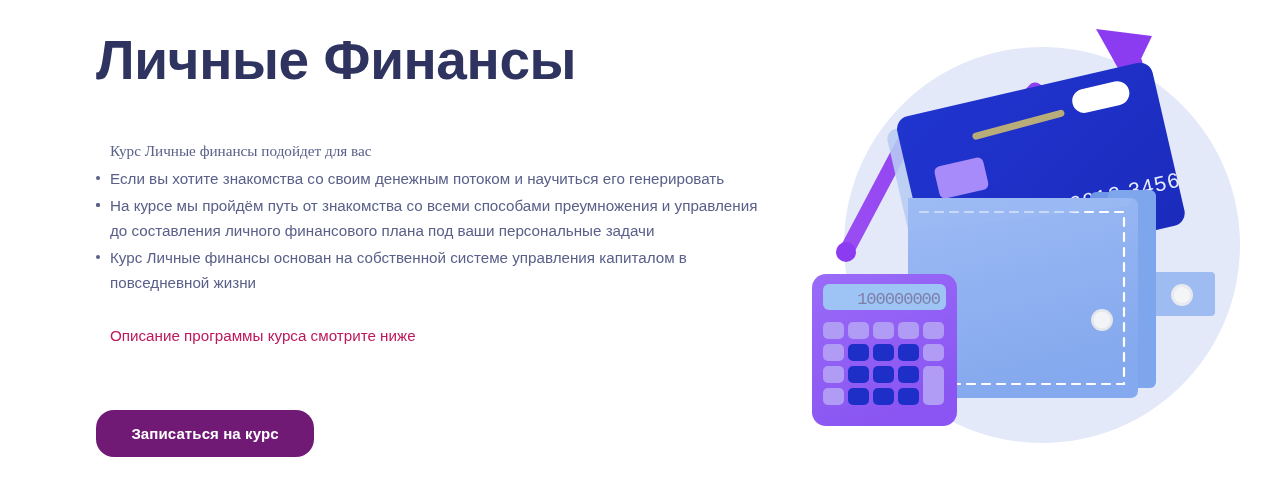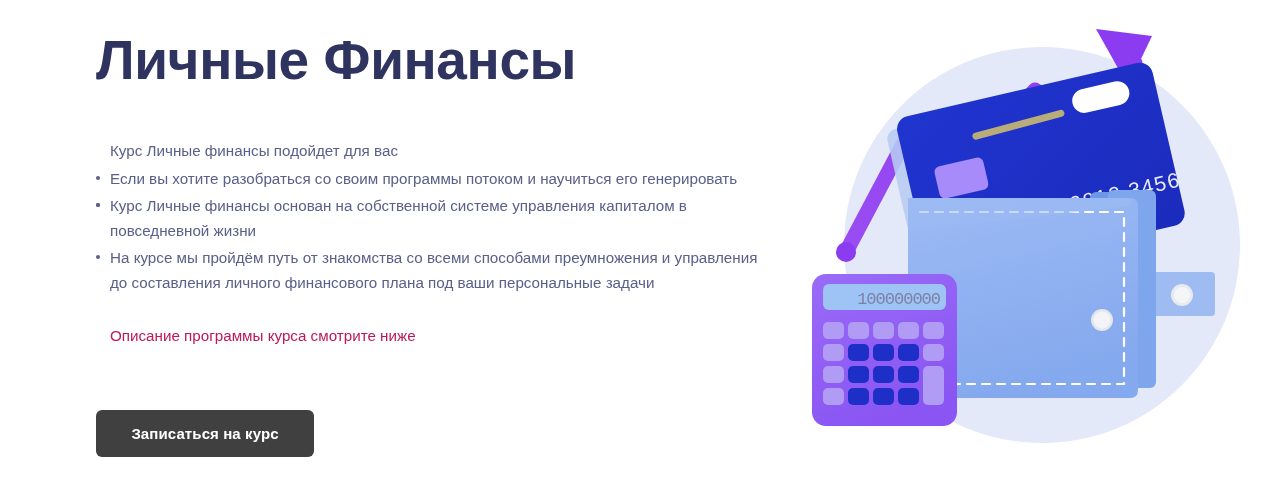--- a/index.html
+++ b/index.html
@@ -55,20 +55,21 @@
     width: 680px;
     color: #5a6089;
     font-size: 15.2px;
     line-height: 25px;
     font-family: "Liberation Sans", "DejaVu Sans", sans-serif;
   }
 
   .lead-line {
     margin: 0 0 3px 14px;
     color: #5a6089;
+    font-family: Liberation Serif, serif;
   }
 
   .benefit-list {
     list-style: none;
     margin: 0;
     padding: 0;
   }
   .benefit-list li {
     position: relative;
     padding-left: 14px;
@@ -90,22 +91,22 @@
     color: #be185d;
   }
 
   .cta-button {
     position: absolute;
     left: 96px;
     top: 410px;
     width: 218px;
     height: 47px;
     border: none;
-    border-radius: 6px;
-    background: #404040;
+    border-radius: 18px;
+    background: #701a75;
     color: #ffffff;
     font-size: 15px;
     font-weight: 700;
     letter-spacing: 0.1px;
     font-family: "Liberation Sans", "DejaVu Sans", sans-serif;
     cursor: pointer;
     display: flex;
     align-items: center;
     justify-content: center;
   }
@@ -133,32 +134,32 @@
 
     <h1 class="page-title">Личные Финансы</h1>
 
     <div class="copy-block">
 
       <p class="lead-line">Курс Личные финансы подойдет для вас</p>
 
       <ul class="benefit-list">
         <li>
           <span class="bullet-dot"></span>
-          <span>Если вы хотите разобраться со своим программы потоком и научиться его генерировать</span>
-        </li>
-        <li>
-          <span class="bullet-dot"></span>
+          <span>Если вы хотите знакомства со своим денежным потоком и научиться его генерировать</span>
+        </li>
+        <li>
+          <span class="bullet-dot"></span>
+        </li>
+        <li>
+          <span class="bullet-dot"></span>
+          <span>На курсе мы пройдём путь от знакомства со всеми способами преумножения и управления до составления личного финансового плана под ваши персональные задачи</span>
         </li>
         <li>
           <span class="bullet-dot"></span>
           <span>Курс Личные финансы основан на собственной системе управления капиталом в повседневной жизни</span>
-        </li>
-        <li>
-          <span class="bullet-dot"></span>
-          <span>На курсе мы пройдём путь от знакомства со всеми способами преумножения и управления до составления личного финансового плана под ваши персональные задачи</span>
         </li>
       </ul>
 
       <p class="closing-line">Описание программы курса смотрите ниже</p>
     </div>
 
     <button class="cta-button">Записаться на курс</button>
   </div>
 
   <div class="hero-right">

